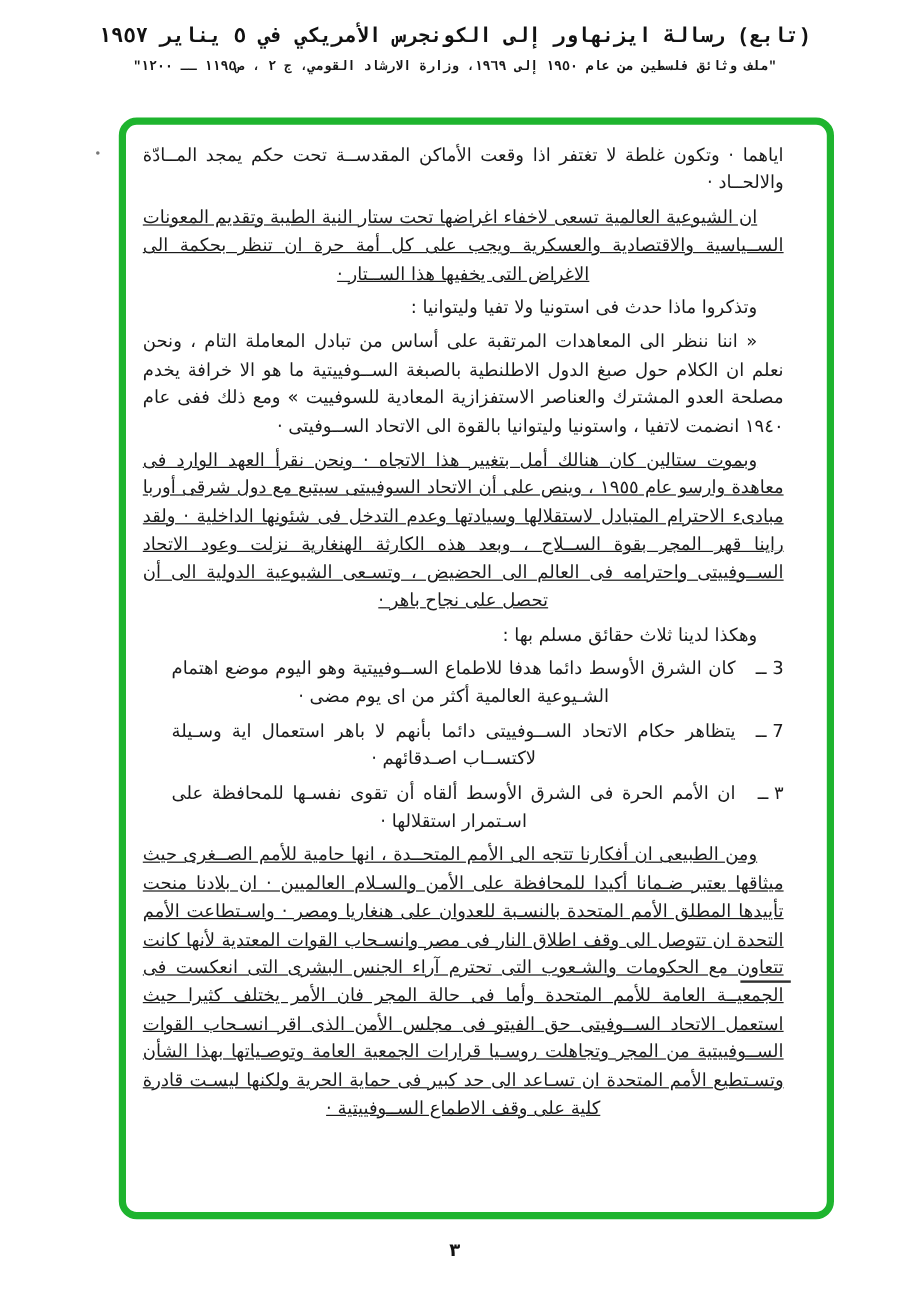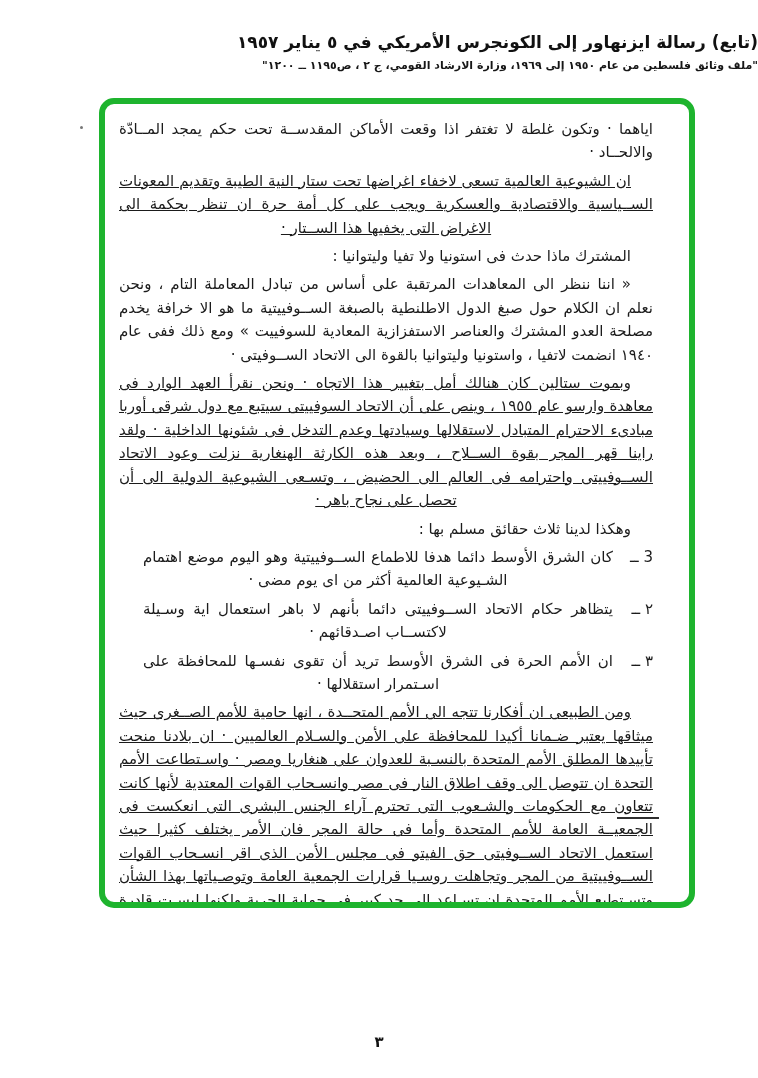--- a/index.html
+++ b/index.html
@@ -8,42 +8,43 @@
     position: relative;
     background: #ffffff;
     color: #1c1c1c;
     font-family: "DejaVu Sans", sans-serif;
     overflow: hidden;
   }
 
   
   .page-header {
     position: absolute;
-    top: 32px; left: 0; right: 0;
-    text-align: right;
+    top: 20px; left: 0; right: 0;
+    text-align: center;
     direction: rtl;
+    font-family: Liberation Mono, monospace;
   }
   .doc-title {
     font-size: 17px;
     font-weight: 700;
     letter-spacing: 0px;
     color: #111111;
   }
   .doc-source {
     margin-top: 7px;
     font-size: 11px;
     font-weight: 700;
     color: #161616;
   }
 
   
   .letter-box {
     position: absolute;
     left: 99px; top: 98px;
-    width: 596px; height: 810px;
+    width: 596px; height: 918px;
     border: 6px solid #1eb42e;
     border-radius: 15px;
     padding: 14px 36px 8px 14px;
     direction: rtl;
     overflow: hidden;
     background: #ffffff;
   }
   .block {
     font-size: 15px;
     line-height: 23.4px;
@@ -103,36 +104,36 @@
 <body>
 
 <div class="page-header">
   <div class="doc-title">(تابع) رسالة ايزنهاور إلى الكونجرس الأمريكي في ٥ يناير ١٩٥٧</div>
   <div class="doc-source">"ملف وثائق فلسطين من عام ١٩٥٠ إلى ١٩٦٩، وزارة الارشاد القومي، ج ٢ ، ص١١٩٥ ــ ١٢٠٠"</div>
 </div>
 
 <div class="letter-box" style="border-color: rgb(30, 180, 46);">
   <p class="block continuation">اياهما · وتكون غلطة لا تغتفر اذا وقعت الأماكن المقدســة تحت حكم يمجد المــادّة والالحــاد ·</p>
   <p class="block center-last">ان الشيوعية العالمية تسعى لاخفاء اغراضها تحت ستار النية الطيبة وتقديم المعونات الســياسية والاقتصادية والعسكرية ويجب على كل أمة حرة ان تنظر بحكمة الى الاغراض التى يخفيها هذا الســتار ·</p>
-  <p class="block">المشترك ماذا حدث فى استونيا ولا تفيا وليتوانيا :</p>
+  <p class="block">وتذكروا ماذا حدث فى استونيا ولا تفيا وليتوانيا :</p>
   <p class="block">« اننا ننظر الى المعاهدات المرتقبة على أساس من تبادل المعاملة التام ، ونحن نعلم ان الكلام حول صبغ الدول الاطلنطية بالصبغة الســوفييتية ما هو الا خرافة يخدم مصلحة العدو المشترك والعناصر الاستفزازية المعادية للسوفييت » ومع ذلك ففى عام ١٩٤٠ انضمت لاتفيا ، واستونيا وليتوانيا بالقوة الى الاتحاد الســوفيتى ·</p>
   <p class="block center-last">وبموت ستالين كان هنالك أمل بتغيير هذا الاتجاه · ونحن نقرأ العهد الوارد فى معاهدة وارسو عام ١٩٥٥ ، وينص على أن الاتحاد السوفييتى سيتبع مع دول شرقى أوربا مبادىء الاحترام المتبادل لاستقلالها وسيادتها وعدم التدخل فى شئونها الداخلية · ولقد راينا قهر المجر بقوة الســلاح ، وبعد هذه الكارثة الهنغارية نزلت وعود الاتحاد الســوفييتى واحترامه فى العالم الى الحضيض ، وتسـعى الشيوعية الدولية الى أن تحصل على نجاح باهر ·</p>
   <p class="block">وهكذا لدينا ثلاث حقائق مسلم بها :</p>
 
   <div class="list-item">
     <span class="list-marker">3 ــ</span>
     <span class="list-text">كان الشرق الأوسط دائما هدفا للاطماع الســوفييتية وهو اليوم موضع اهتمام الشـيوعية العالمية أكثر من اى يوم مضى ·</span>
   </div>
   <div class="list-item">
-    <span class="list-marker">٢ ــ</span>
+    <span class="list-marker">7 ــ</span>
     <span class="list-text">يتظاهر حكام الاتحاد الســوفييتى دائما بأنهم لا باهر استعمال اية وسـيلة لاكتســاب اصـدقائهم ·</span>
   </div>
   <div class="list-item">
     <span class="list-marker">٣ ــ</span>
-    <span class="list-text">ان الأمم الحرة فى الشرق الأوسط تريد أن تقوى نفسـها للمحافظة على اسـتمرار استقلالها ·</span>
+    <span class="list-text">ان الأمم الحرة فى الشرق الأوسط ألقاه أن تقوى نفسـها للمحافظة على اسـتمرار استقلالها ·</span>
   </div>
 
   <p class="block center-last">ومن الطبيعى ان أفكارنا تتجه الى الأمم المتحــدة ، انها حامية للأمم الصــغرى حيث ميثاقها يعتبر ضـمانا أكيدا للمحافظة على الأمن والسـلام العالميين · ان بلادنا منحت تأييدها المطلق الأمم المتحدة بالنسـبة للعدوان على هنغاريا ومصر · واسـتطاعت الأمم التحدة ان تتوصل الى وقف اطلاق النار فى مصر وانسـحاب القوات المعتدية لأنها كانت تتعاون مع الحكومات والشـعوب التى تحترم آراء الجنس البشرى التى انعكست فى الجمعيــة العامة للأمم المتحدة وأما فى حالة المجر فان الأمر يختلف كثيرا حيث استعمل الاتحاد الســوفيتى حق الفيتو فى مجلس الأمن الذى اقر انسـحاب القوات الســوفييتية من المجر وتجاهلت روسـيا قرارات الجمعية العامة وتوصـياتها بهذا الشأن وتسـتطيع الأمم المتحدة ان تسـاعد الى حد كبير فى حماية الحرية ولكنها ليسـت قادرة كلية على وقف الاطماع الســوفييتية ·</p>
 </div>
 
 <div class="scan-overline"></div>
 <div class="scan-dot"></div>
 
 <div class="page-number">٣</div>
 

